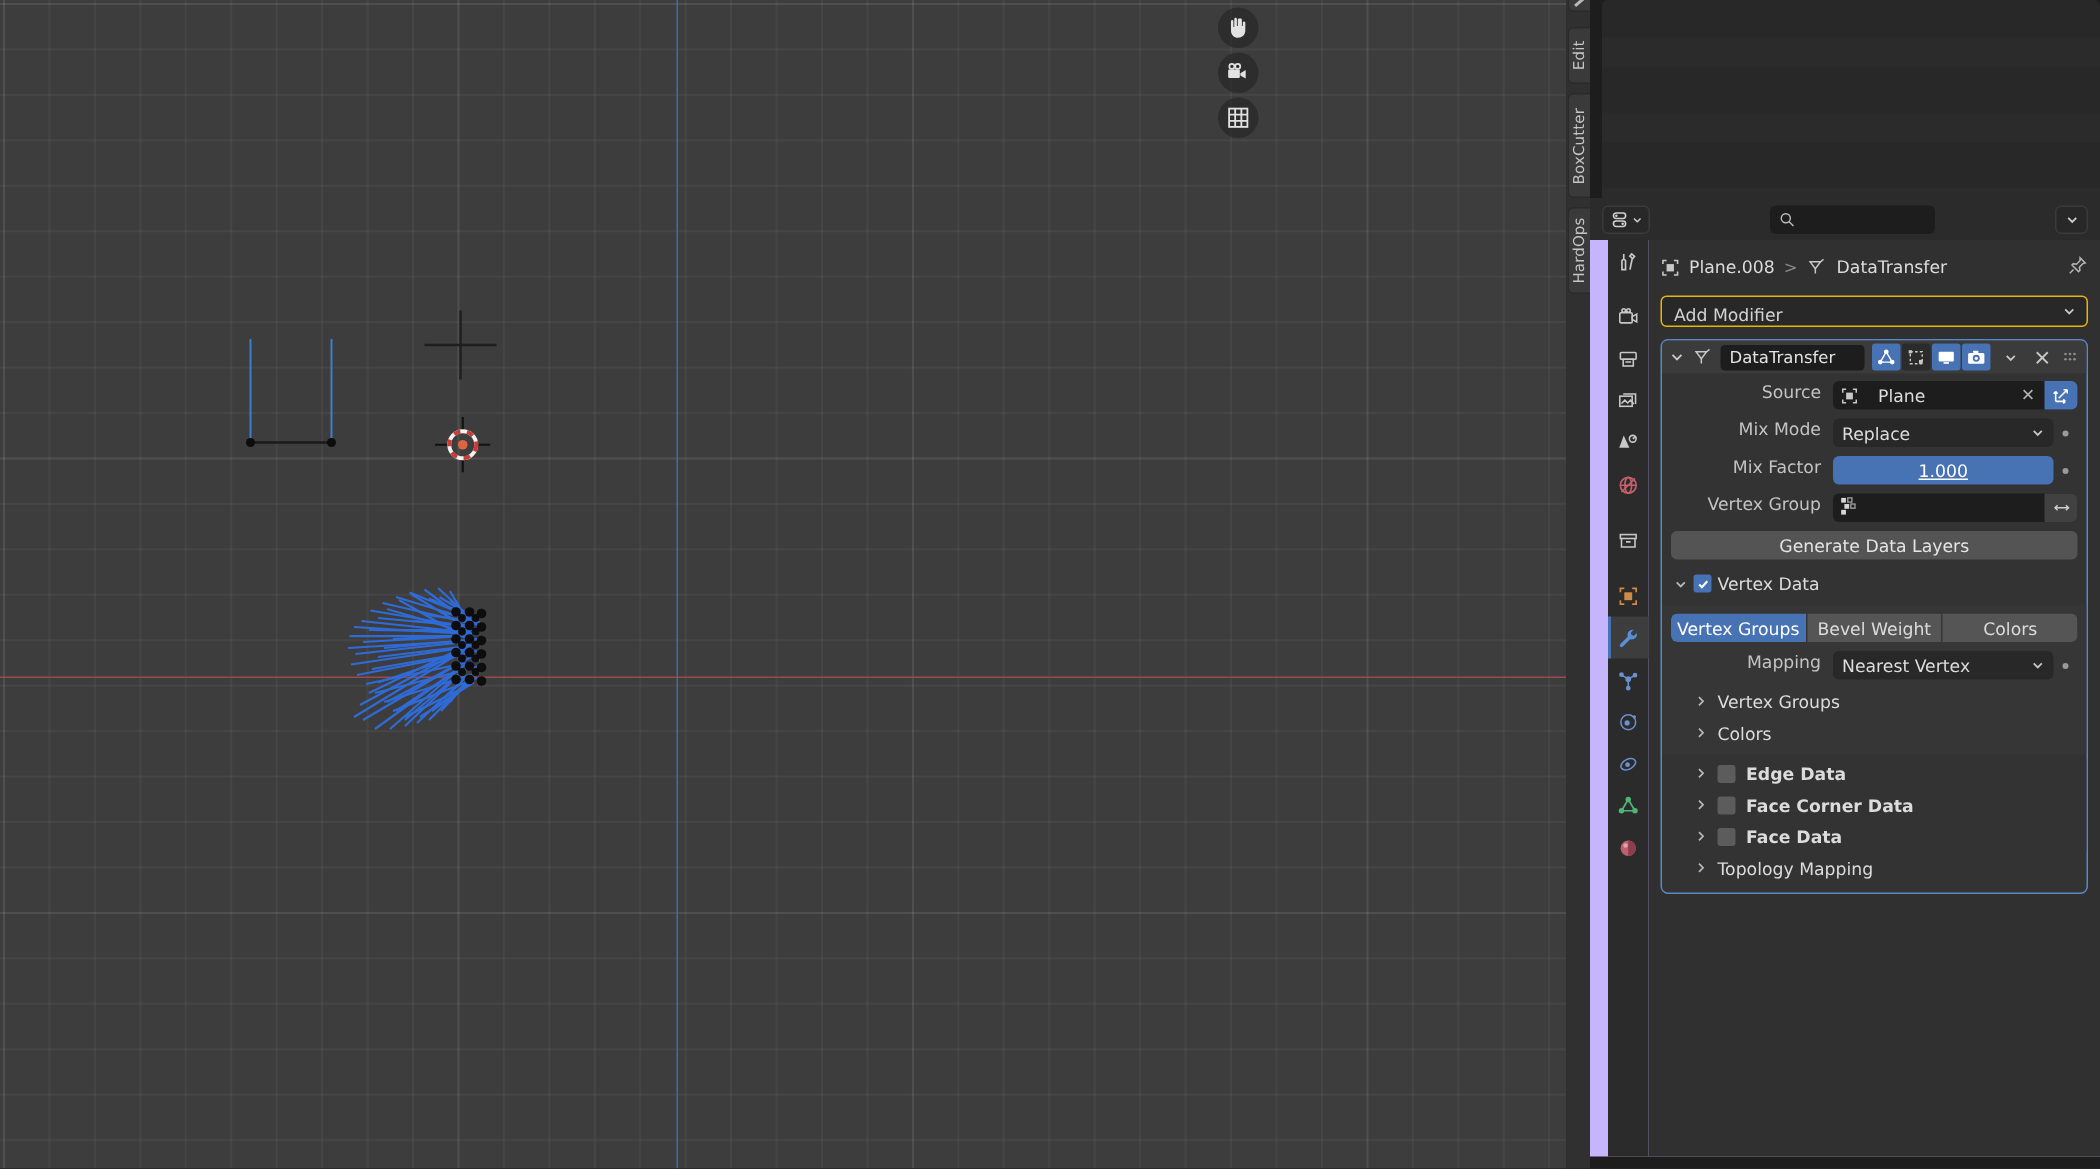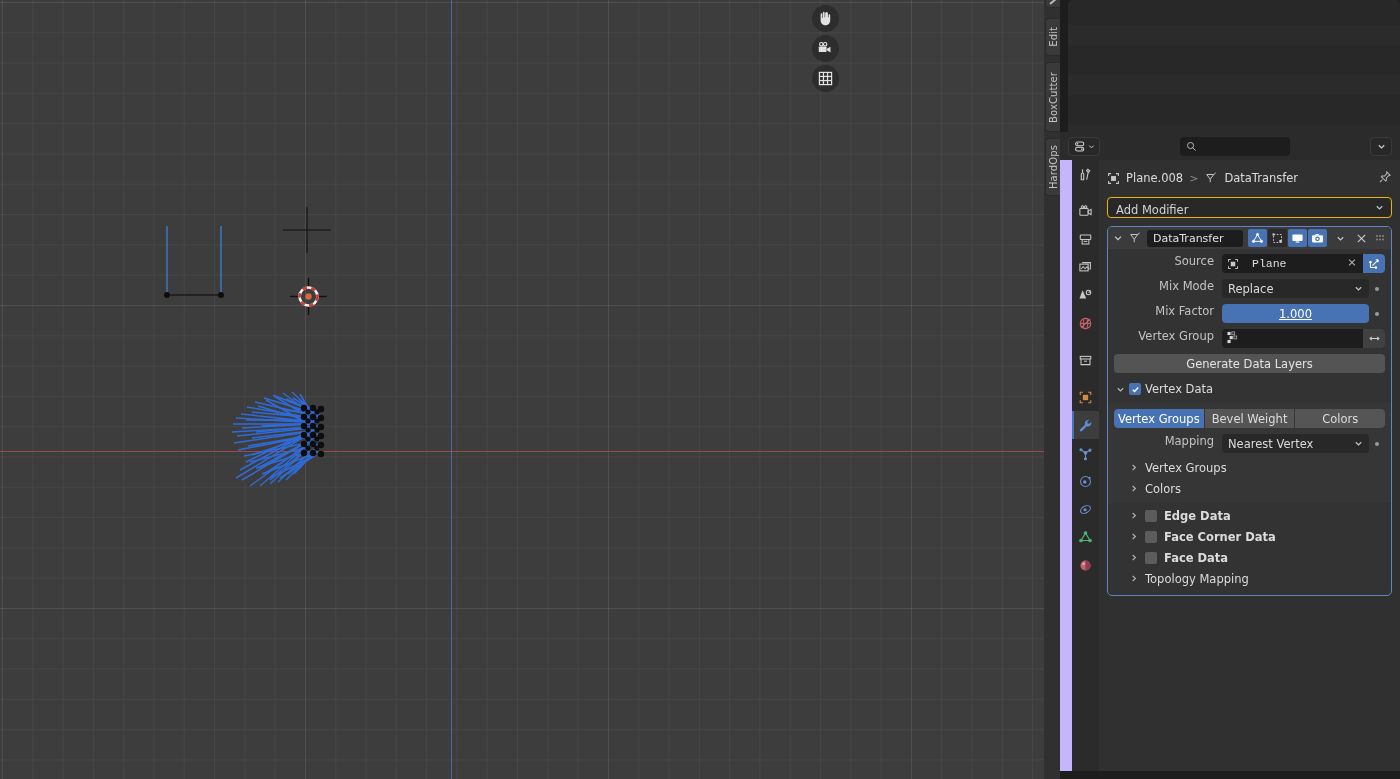--- a/index.html
+++ b/index.html
@@ -702,21 +702,21 @@
                 <circle cx="5" cy="6.5" r="0.9"></circle>
                 <circle cx="8" cy="6.5" r="0.9"></circle>
             </svg>
           </div>
         </div>
 
         <div class="mod-body">
 
           <div class="row">
             <div class="row-label">Source</div>
-            <div class="field dark" style="padding-left:30px;font-family:Liberation Mono, monospace;">
+            <div class="field dark" style="padding-left:30px;">
               <span style="position:absolute;left:5px;top:50%;transform:translateY(-50%);display:flex;">
                 <svg width="12" height="12" viewBox="0 0 16 16" fill="none" stroke="#c8c8c8" stroke-width="1.3">
                   <path d="M2 5V2h3M11 2h3v3M14 11v3h-3M5 14H2v-3"></path>
                   <rect x="5" y="5" width="6" height="6" fill="#c8c8c8" stroke="none"></rect>
                 </svg>
               </span>
               <span>Plane</span>
               <span class="src-x">
                 <svg width="10" height="10" viewBox="0 0 12 12" fill="none" stroke="#b4b4b4" stroke-width="1.25">
                   <line x1="2.5" y1="2.5" x2="9.5" y2="9.5"></line>

